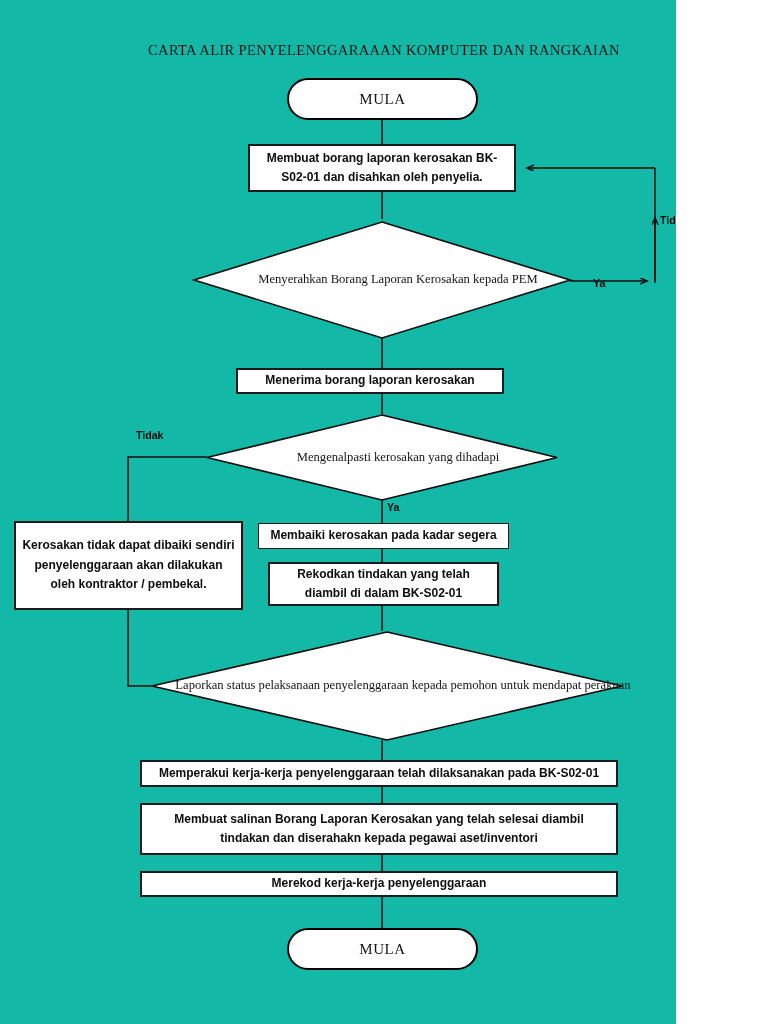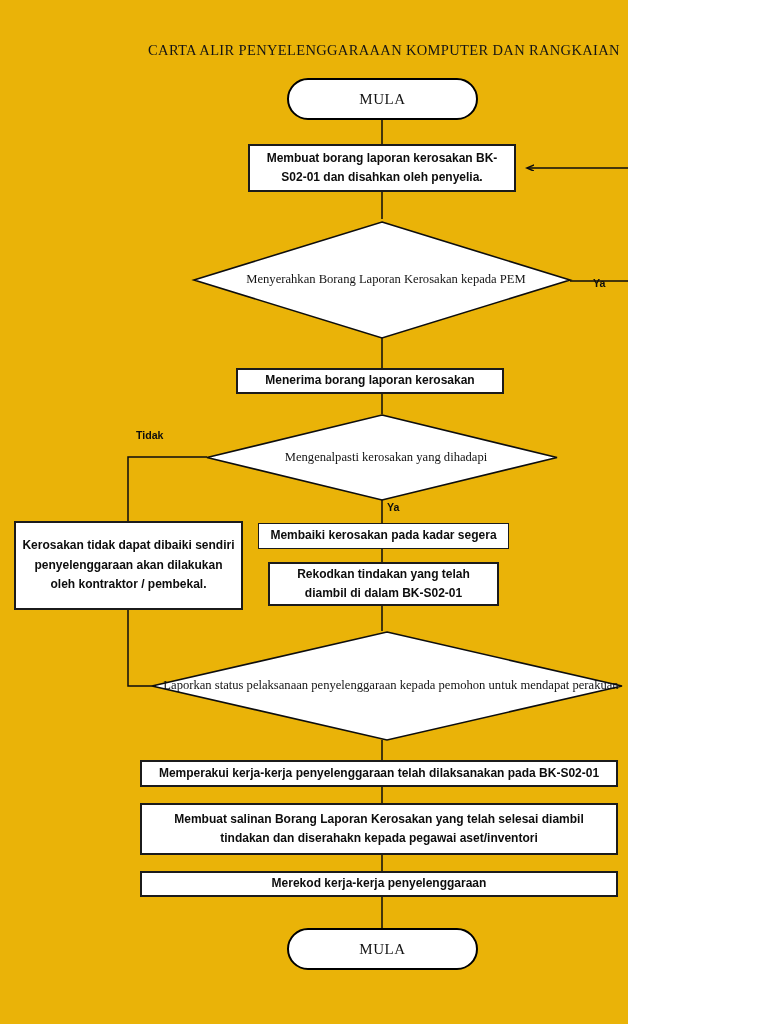--- a/index.html
+++ b/index.html
@@ -3,23 +3,23 @@
 <meta charset="utf-8">
 <title>Carta Alir</title>
 <style>
   html, body {
     margin: 0;
     padding: 0;
     background: #ffffff;
   }
   #page {
     position: relative;
-    width: 628px;
+    width: 676px;
     height: 1024px;
-    background: #eab308;
+    background: #14b8a6;
     overflow: hidden;
     font-family: "Liberation Sans", sans-serif;
   }
   #connectors {
     position: absolute;
     left: 0;
     top: 0;
     width: 768px;
     height: 1024px;
   }
@@ -79,21 +79,21 @@
     z-index: 2;
   }
   .diamond-wrap svg {
     position: absolute;
     left: 0;
     top: 0;
     overflow: visible;
   }
   .diamond-text {
     position: absolute;
-    left: 4px;
+    left: 16px;
     top: 0;
     width: 100%;
     height: 100%;
     display: flex;
     align-items: center;
     justify-content: center;
     text-align: center;
     font-family: "Liberation Serif", serif;
     font-size: 12.6px;
     line-height: 1.55;

